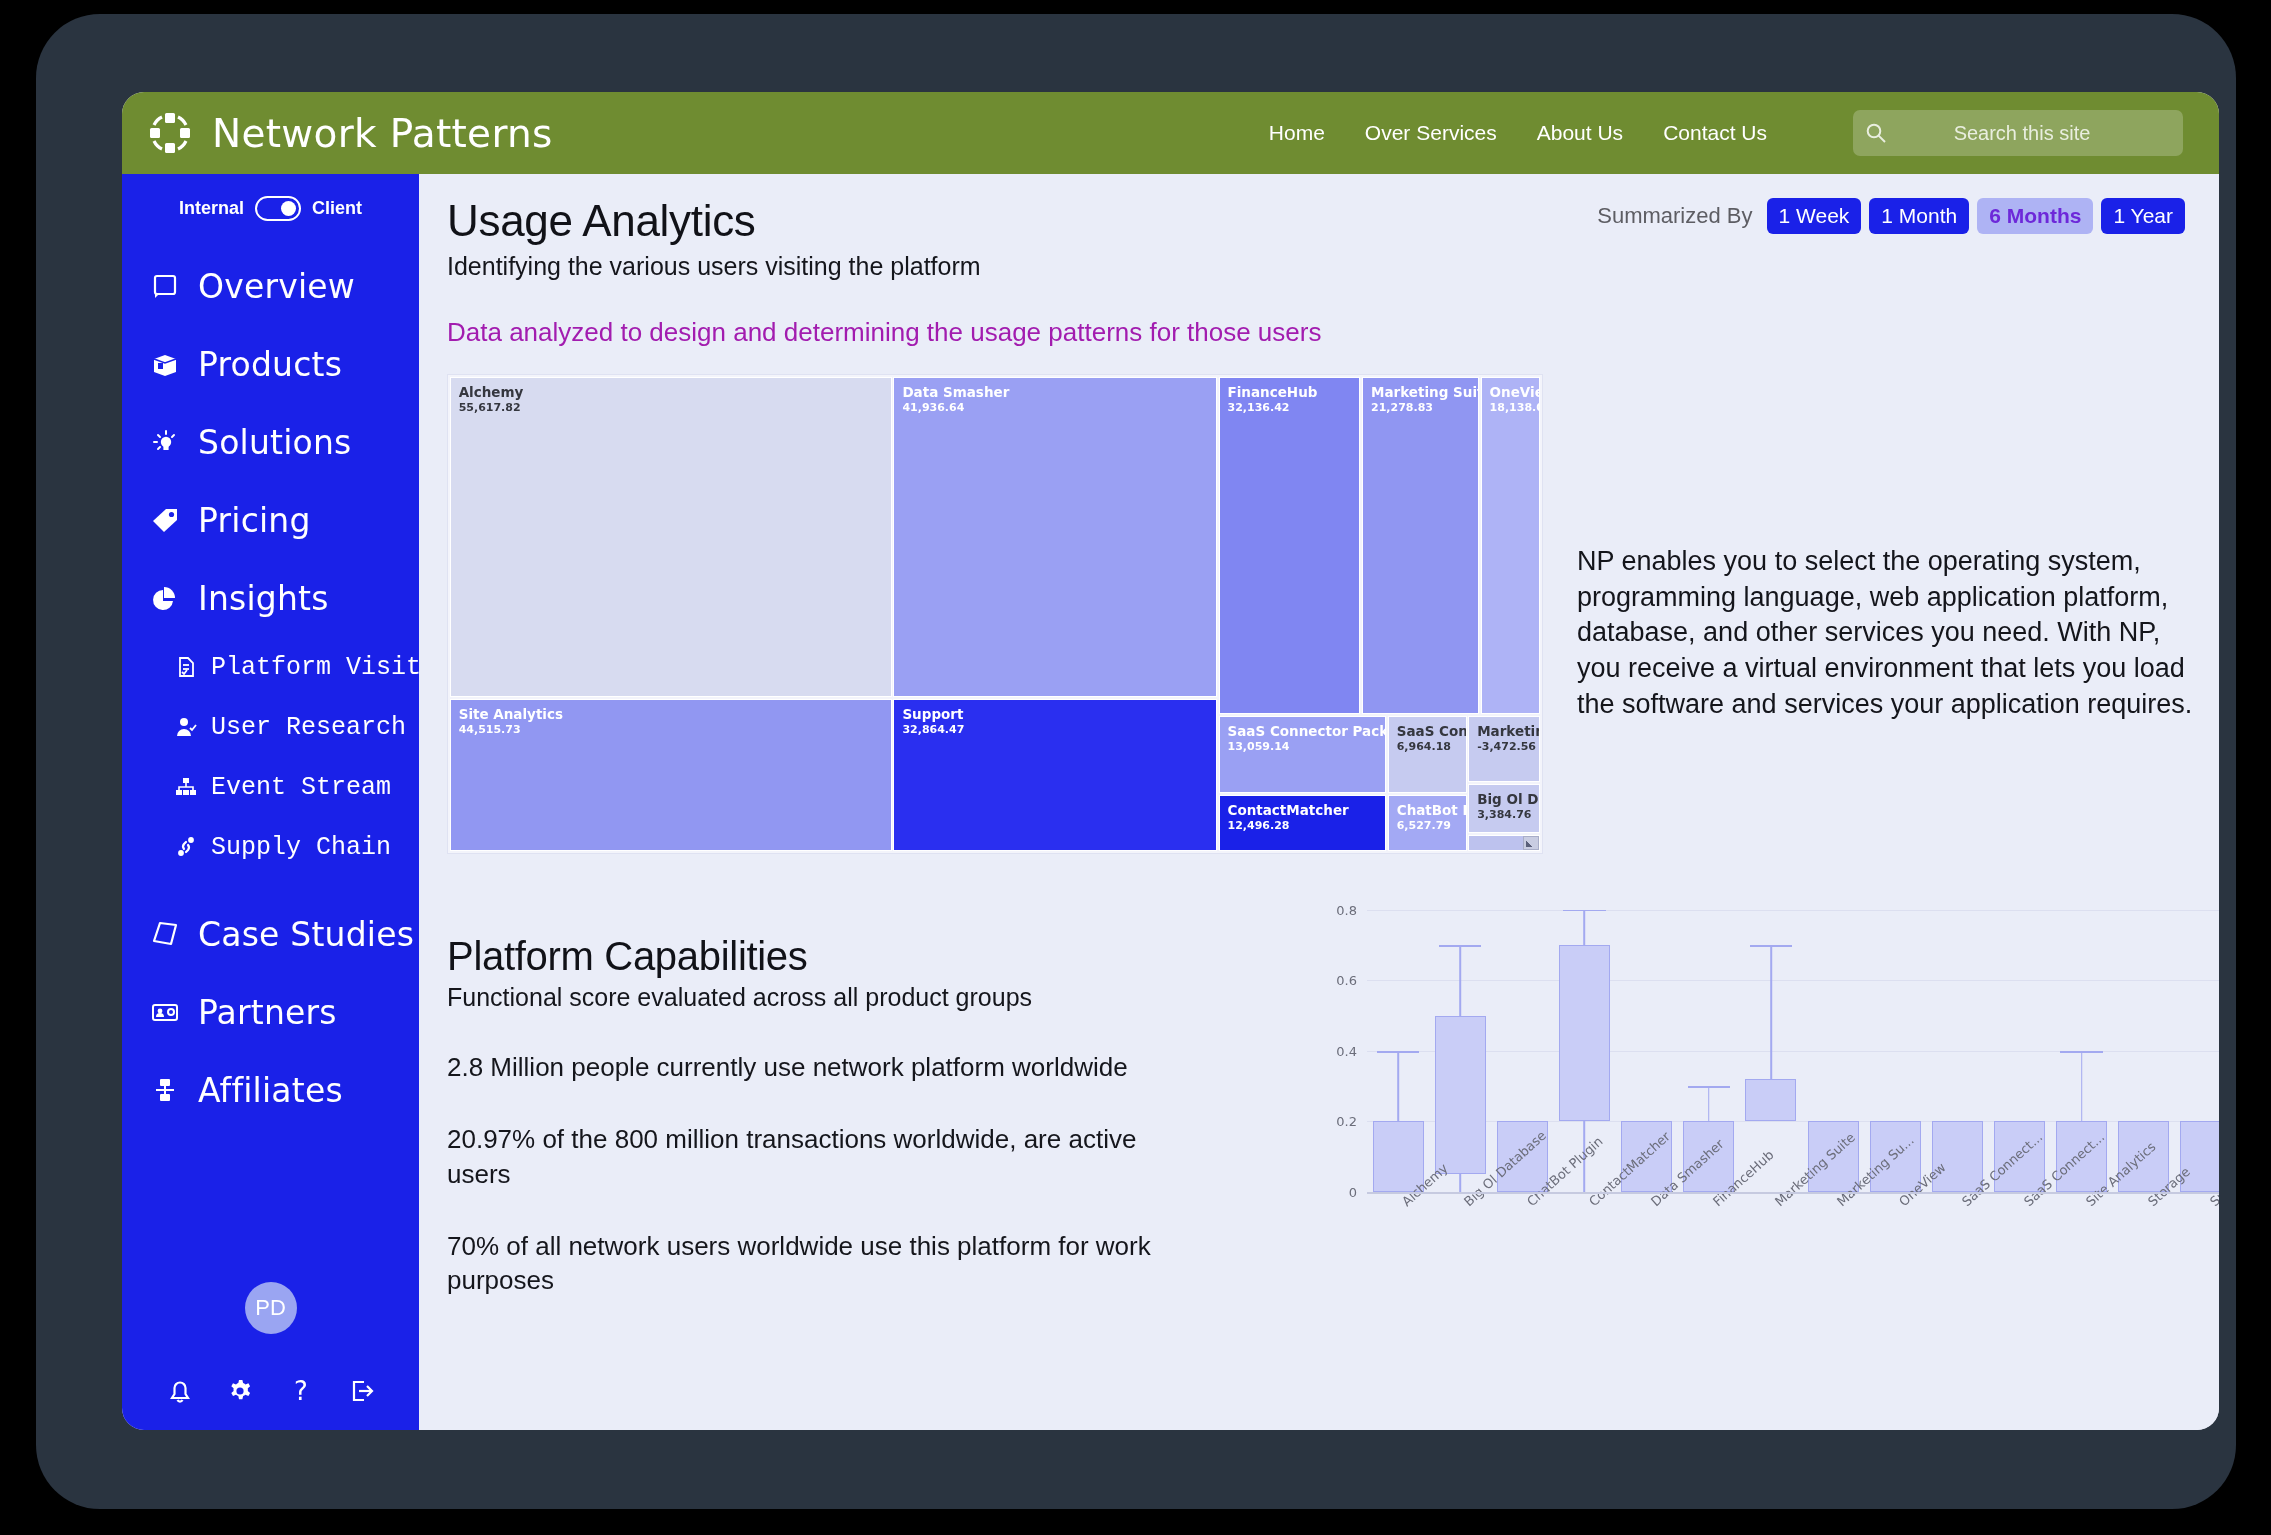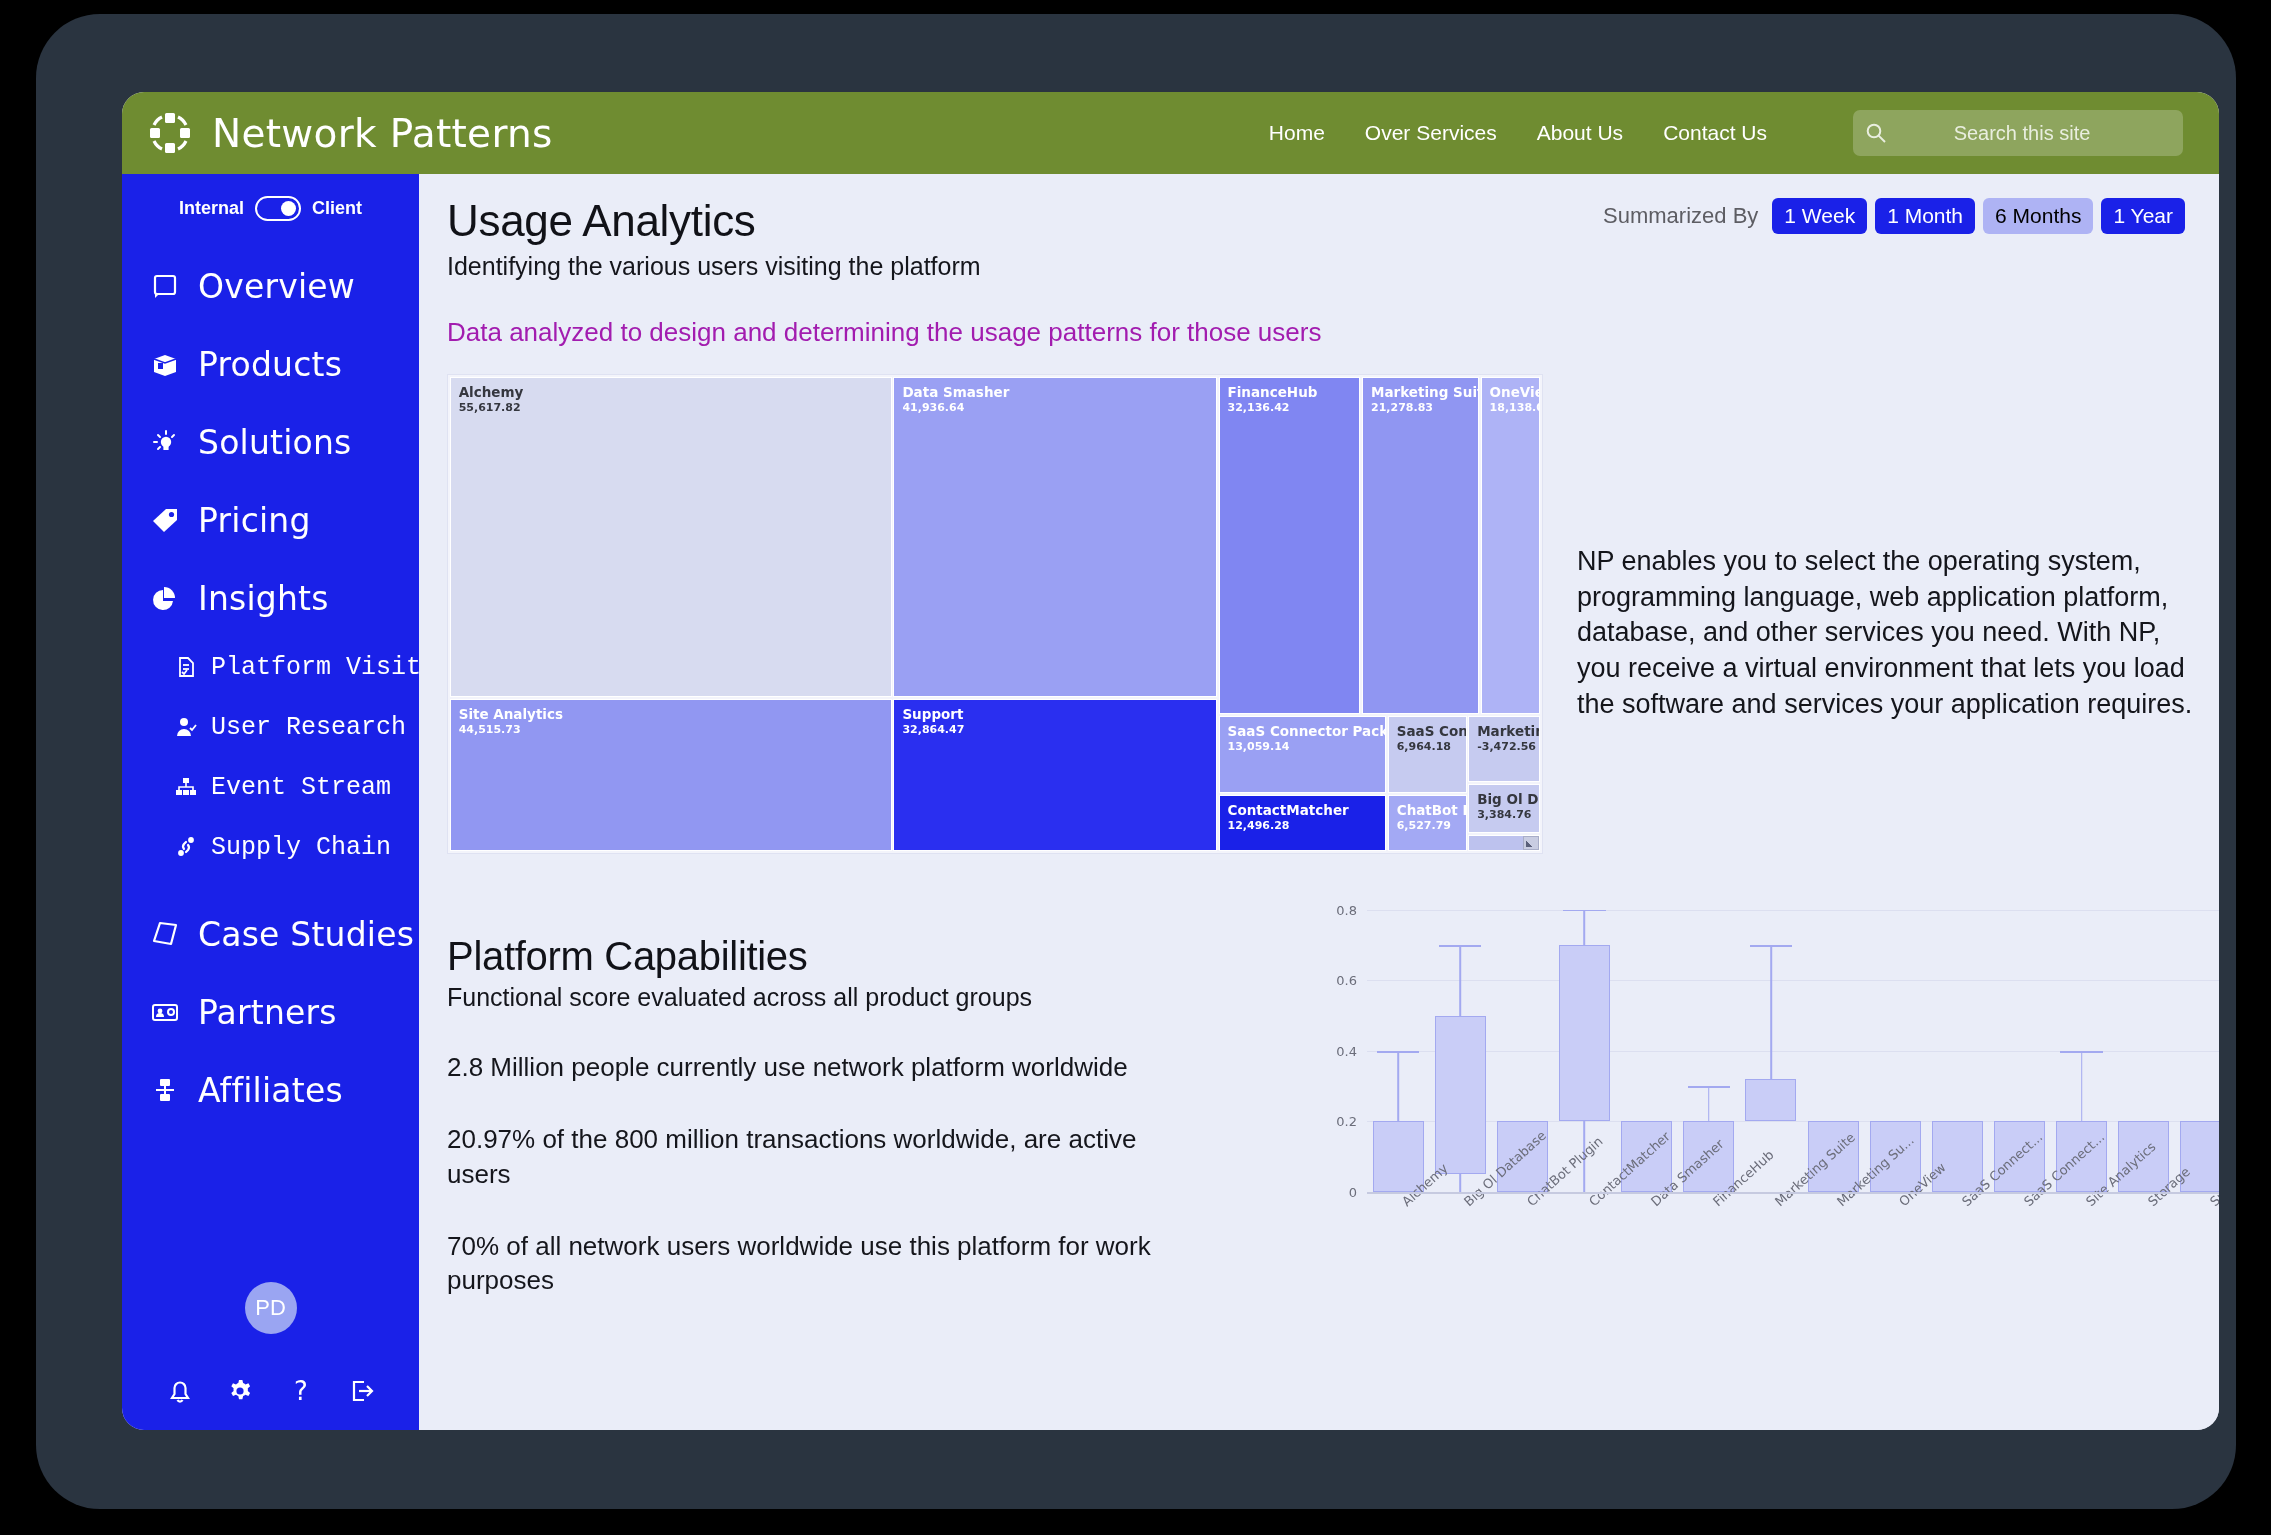--- a/index.html
+++ b/index.html
@@ -128,21 +128,21 @@
   .summ-row {
     position: absolute; right: 34px; top: 24px;
     display: flex; align-items: center; gap: 8px;
   }
   .summ-label { color: #5d5d63; font-size: 22px; margin-right: 6px; }
   .summ-btn {
     background: #1a21e8; color: #ffffff; font-size: 21px;
     padding: 6px 12px; border-radius: 6px; cursor: pointer;
     white-space: nowrap;
   }
-  .summ-btn.muted { background: #aeb3f4; color: #000000; }
+  .summ-btn.muted { background: #aeb3f4; color: #6d28d9; font-weight: bold; }
 
   .h1 {
     font-size: 44px; font-weight: 400; color: #111218;
     font-family: "Liberation Sans", sans-serif; letter-spacing: -0.3px;
   }
   .sub { font-size: 25px; color: #15161c; margin-top: 6px; }
   .lead { font-size: 26px; color: #a21caf; margin-top: 36px; }
 
   
   .treemap-wrap {

